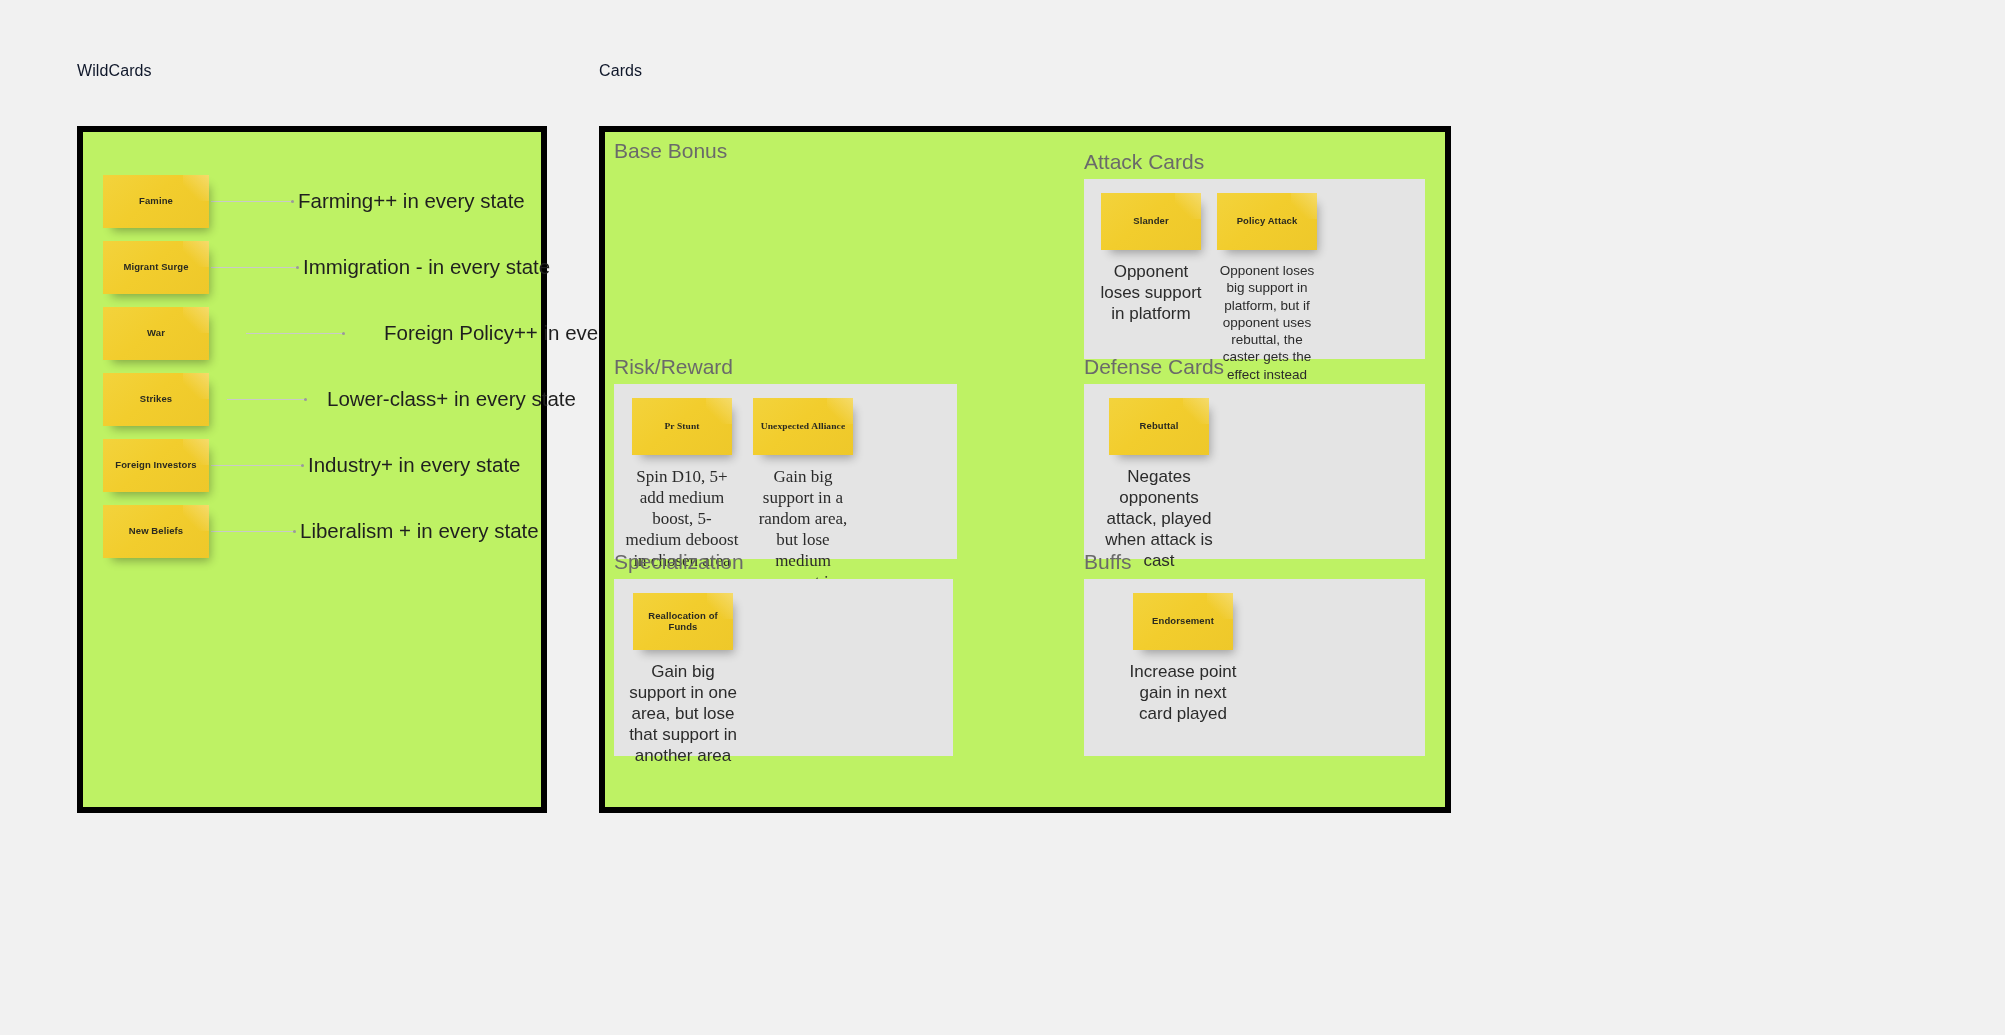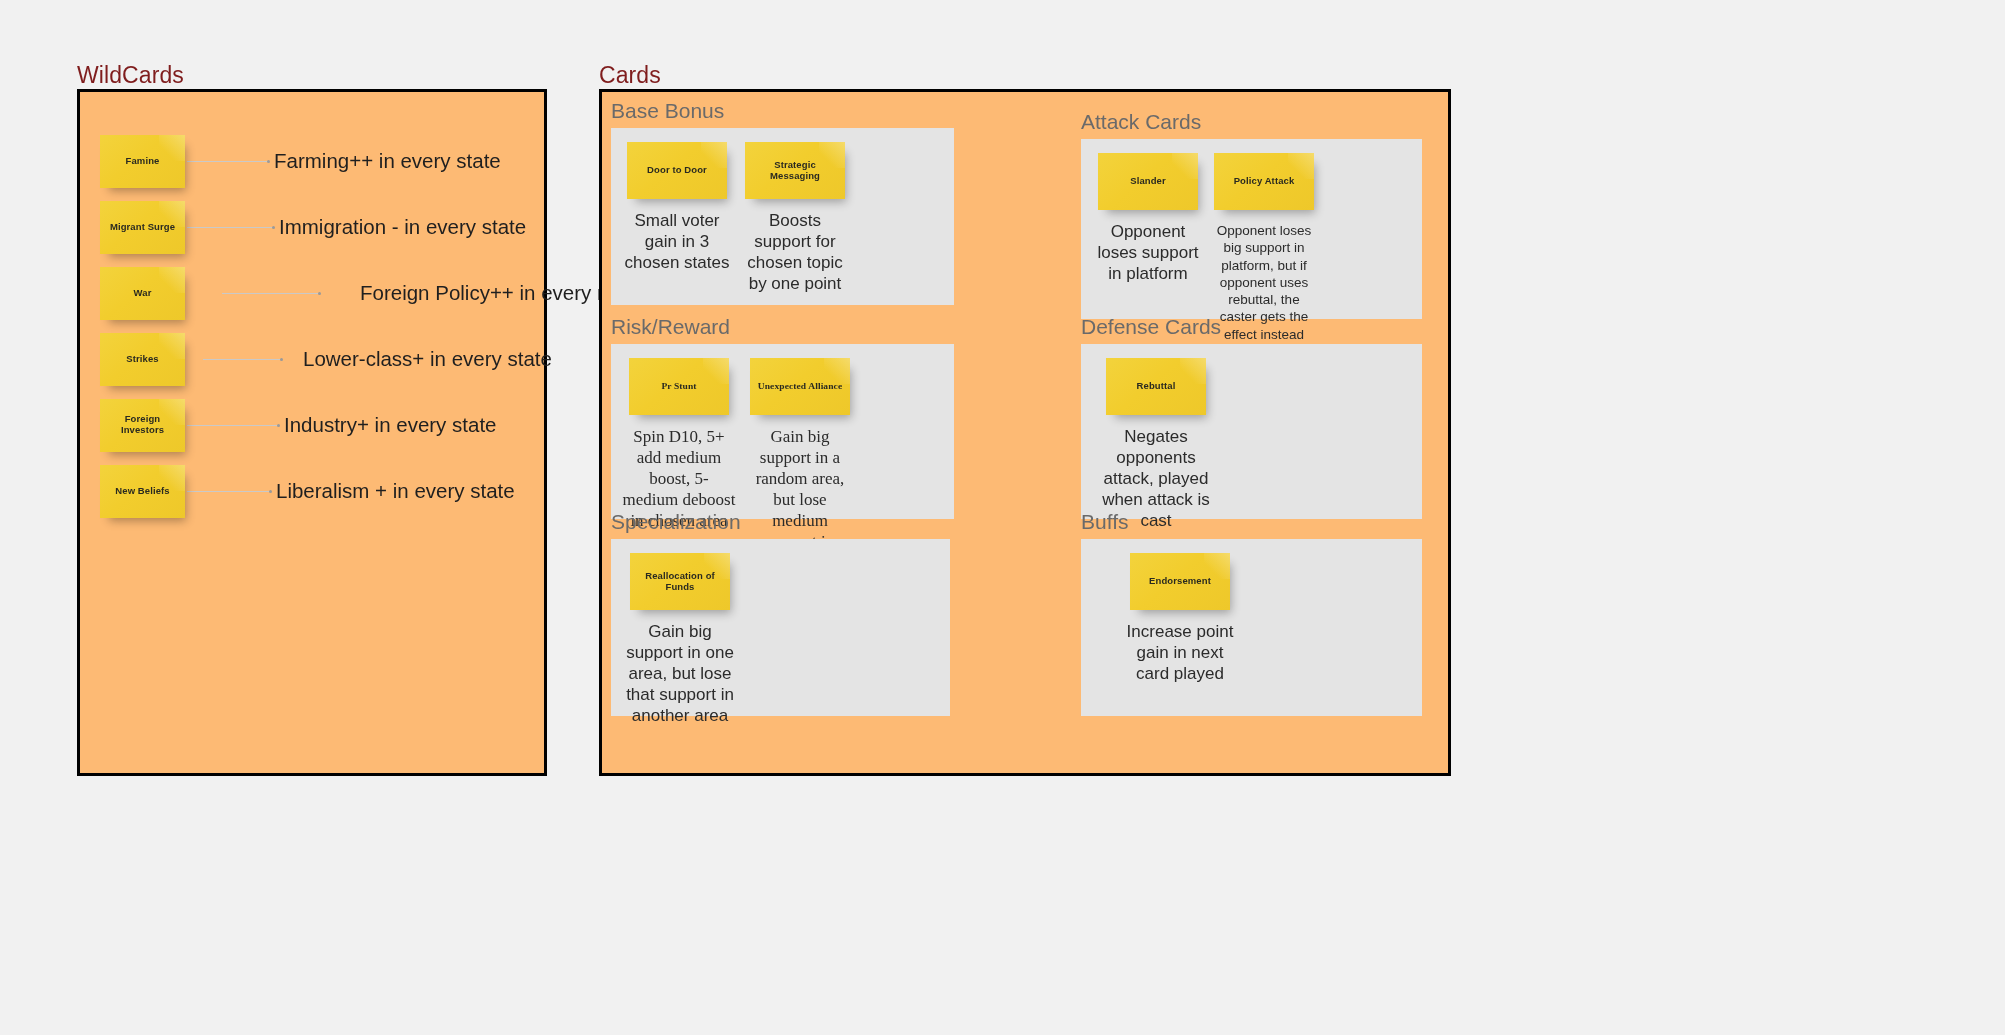--- a/index.html
+++ b/index.html
@@ -14,31 +14,32 @@
 
   .board {
     position: relative;
     width: 2005px;
     height: 1035px;
   }
 
   
   .section-title {
     position: absolute;
-    color: #7f1d1d;
-    font-size: 23px;
+    color: #0f172a;
+    font-size: 16px;
     font-weight: 400;
     letter-spacing: 0.1px;
     white-space: nowrap;
   }
 
   .panel {
     position: absolute;
-    background: #fdba74;
-    border: 3px solid #000000;
+    background: #bef264;
+    border: 6px solid #000000;
+    margin-top: 37px;
   }
 
   
   .sticky {
     position: relative;
     background: #f2cd2d;
     background-image: linear-gradient(140deg, #f3d33c 0%, #f2cd2d 45%, #eec82a 100%);
     box-shadow: 5px 7px 9px -4px rgba(0,0,0,0.30);
     display: flex;
     align-items: center;
@@ -68,21 +69,21 @@
   #wildcards-panel { left: 77px; top: 89px; width: 470px; height: 687px; }
 
   .wild-row {
     position: absolute;
     left: 20px;
     width: 450px;
     height: 66px;
     display: flex;
     align-items: center;
   }
-  .wild-sticky { width: 85px; height: 53px; flex: 0 0 auto; }
+  .wild-sticky { width: 106px; height: 53px; flex: 0 0 auto; }
   .wild-connector {
     flex: 0 0 auto;
     height: 1px;
     background: #c9c9c9;
     margin-left: 2px;
   }
   .wild-connector::after {
     content: "";
     display: block;
     position: relative;
@@ -225,34 +226,20 @@
     </div>
 
   </div>
 
   <div class="section-title" style="left:599px; top:62px;">Cards</div>
 
   <div class="panel" id="cards-panel">
 
     <div class="group" id="group-base-bonus">
       <div class="group-title">Base Bonus</div>
-      <div class="group-body">
-        <div class="card-cell">
-          <div class="sticky card-sticky">
-            <span class="sticky-label">Door to Door</span>
-          </div>
-          <div class="card-desc">Small voter gain in 3 chosen states</div>
-        </div>
-        <div class="card-cell">
-          <div class="sticky card-sticky">
-            <span class="sticky-label">Strategic Messaging</span>
-          </div>
-          <div class="card-desc">Boosts support for chosen topic by one point</div>
-        </div>
-      </div>
     </div>
 
     <div class="group" id="group-risk-reward">
       <div class="group-title">Risk/Reward</div>
       <div class="group-body">
         <div class="card-cell">
           <div class="sticky card-sticky">
             <span class="sticky-label">Pr Stunt</span>
           </div>
           <div class="card-desc">Spin D10, 5+ add medium boost, 5- medium deboost in chosen area</div>

